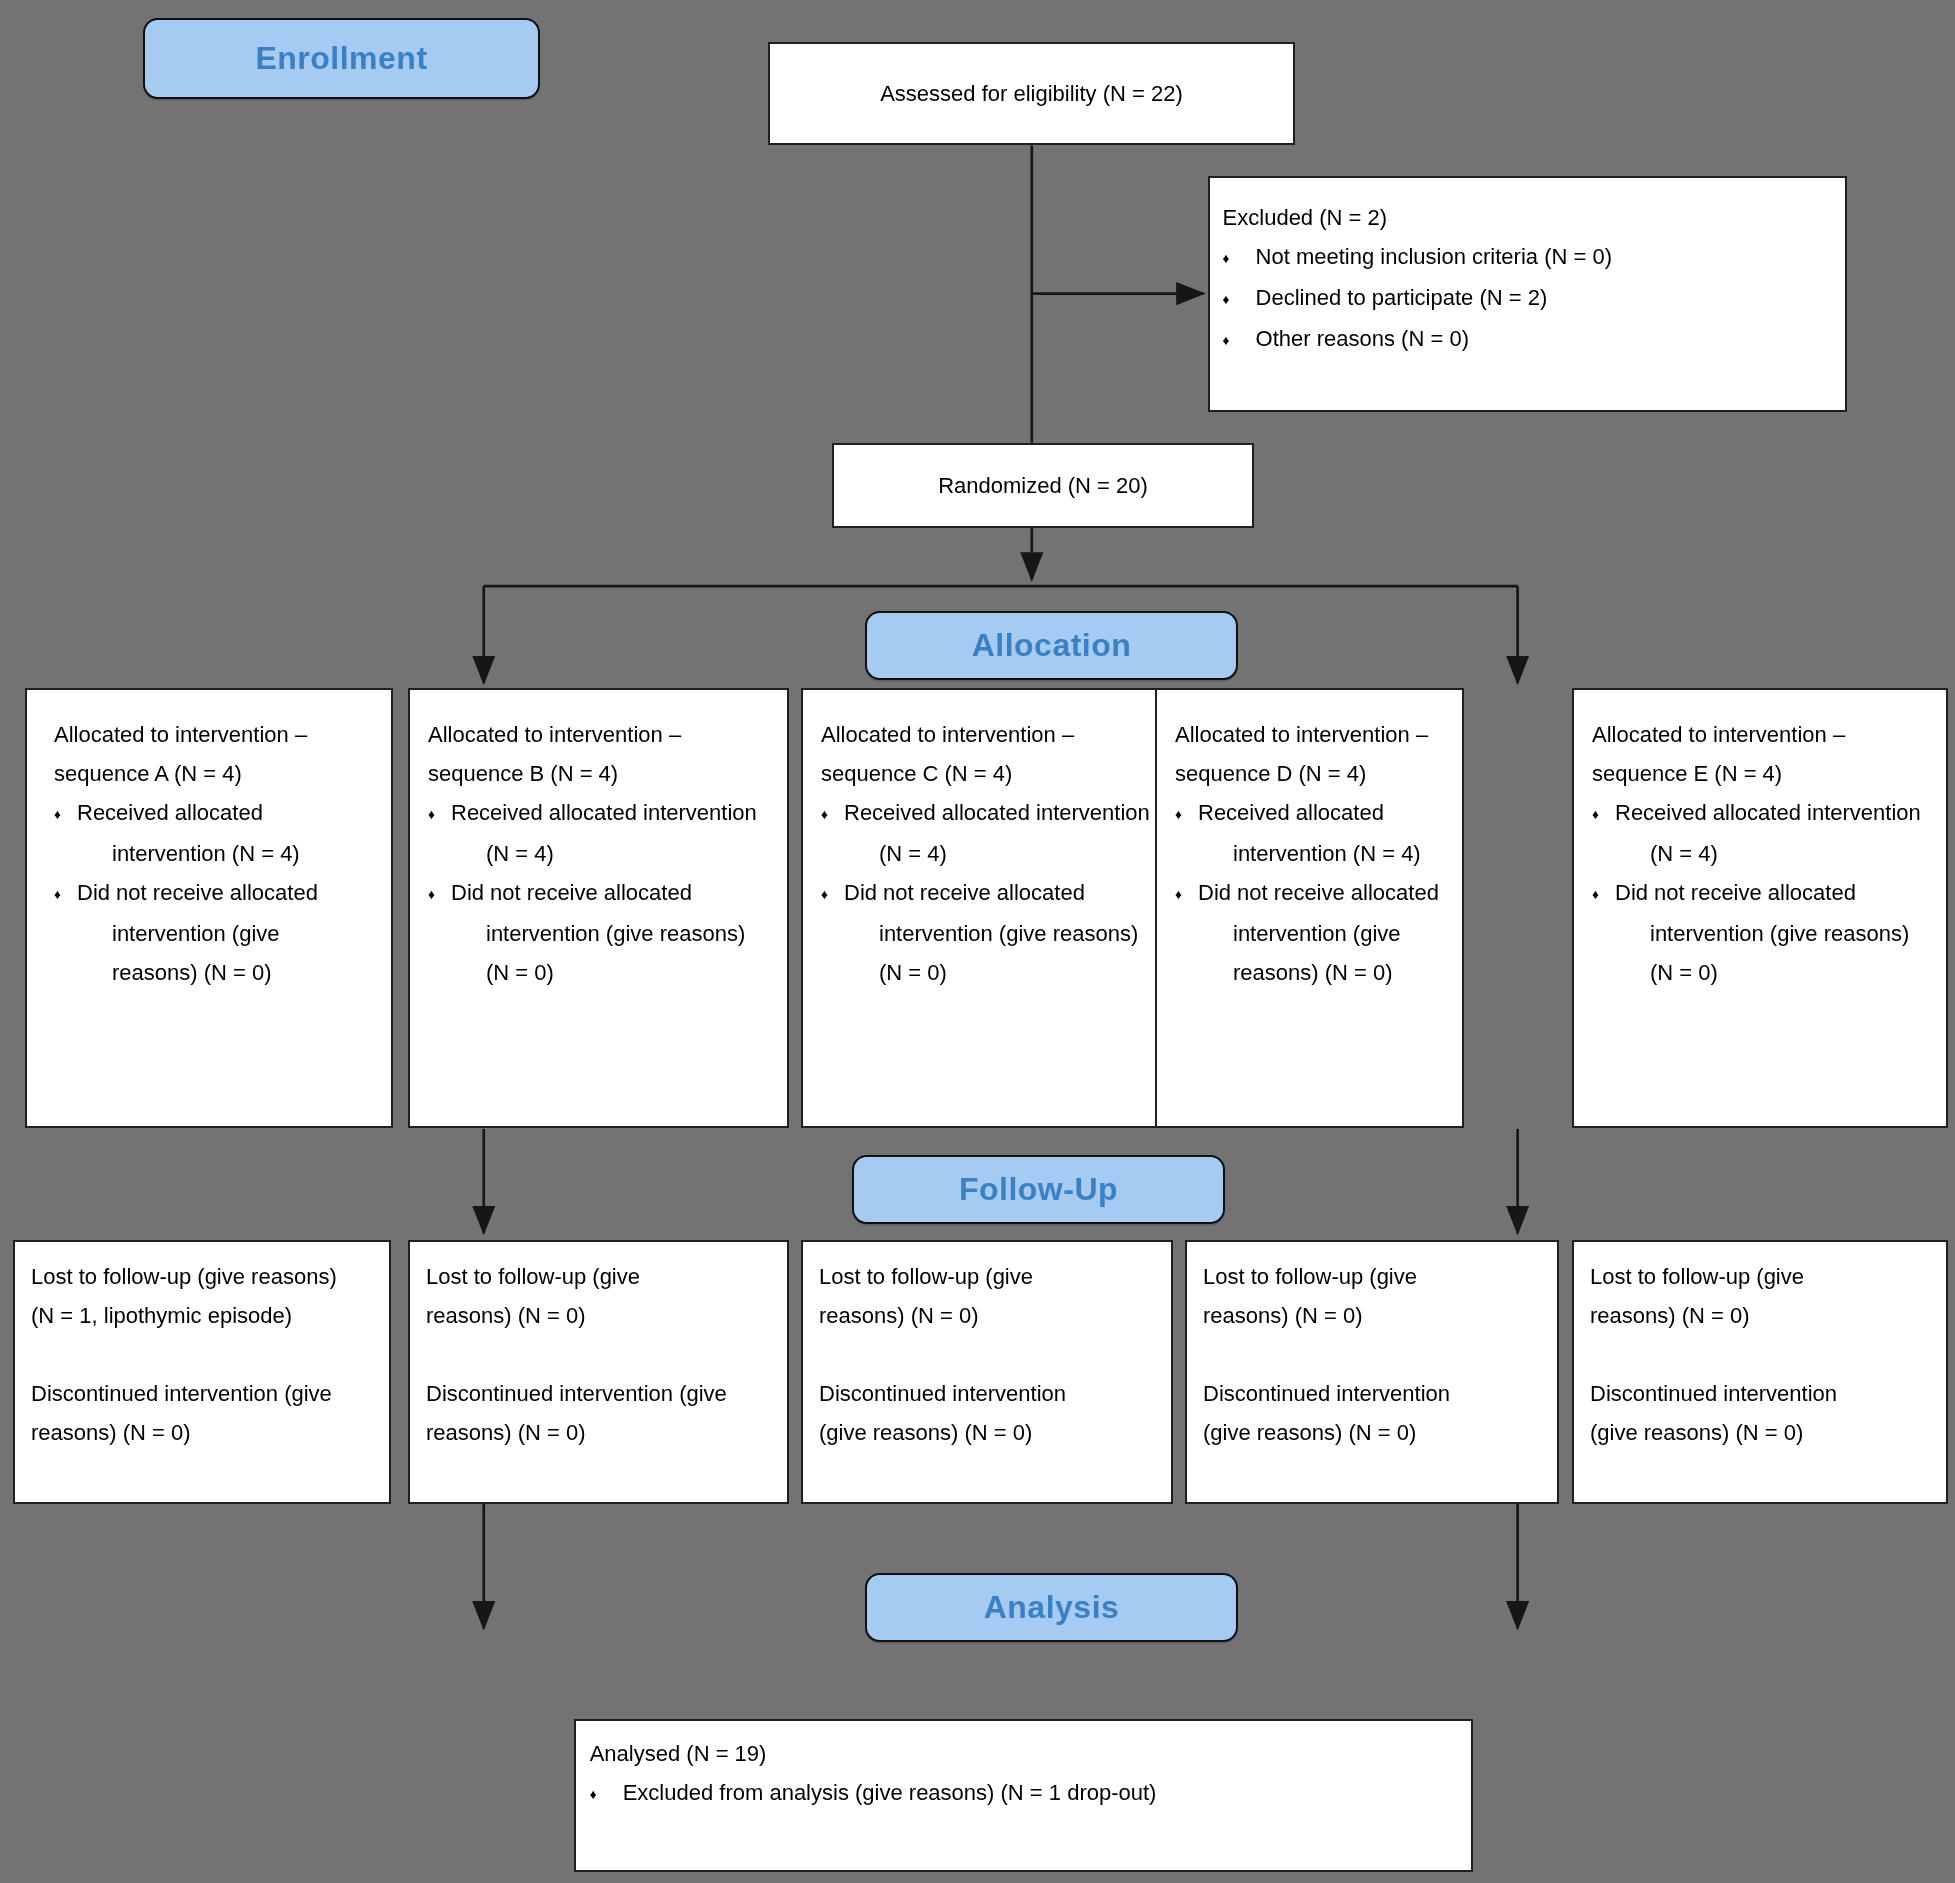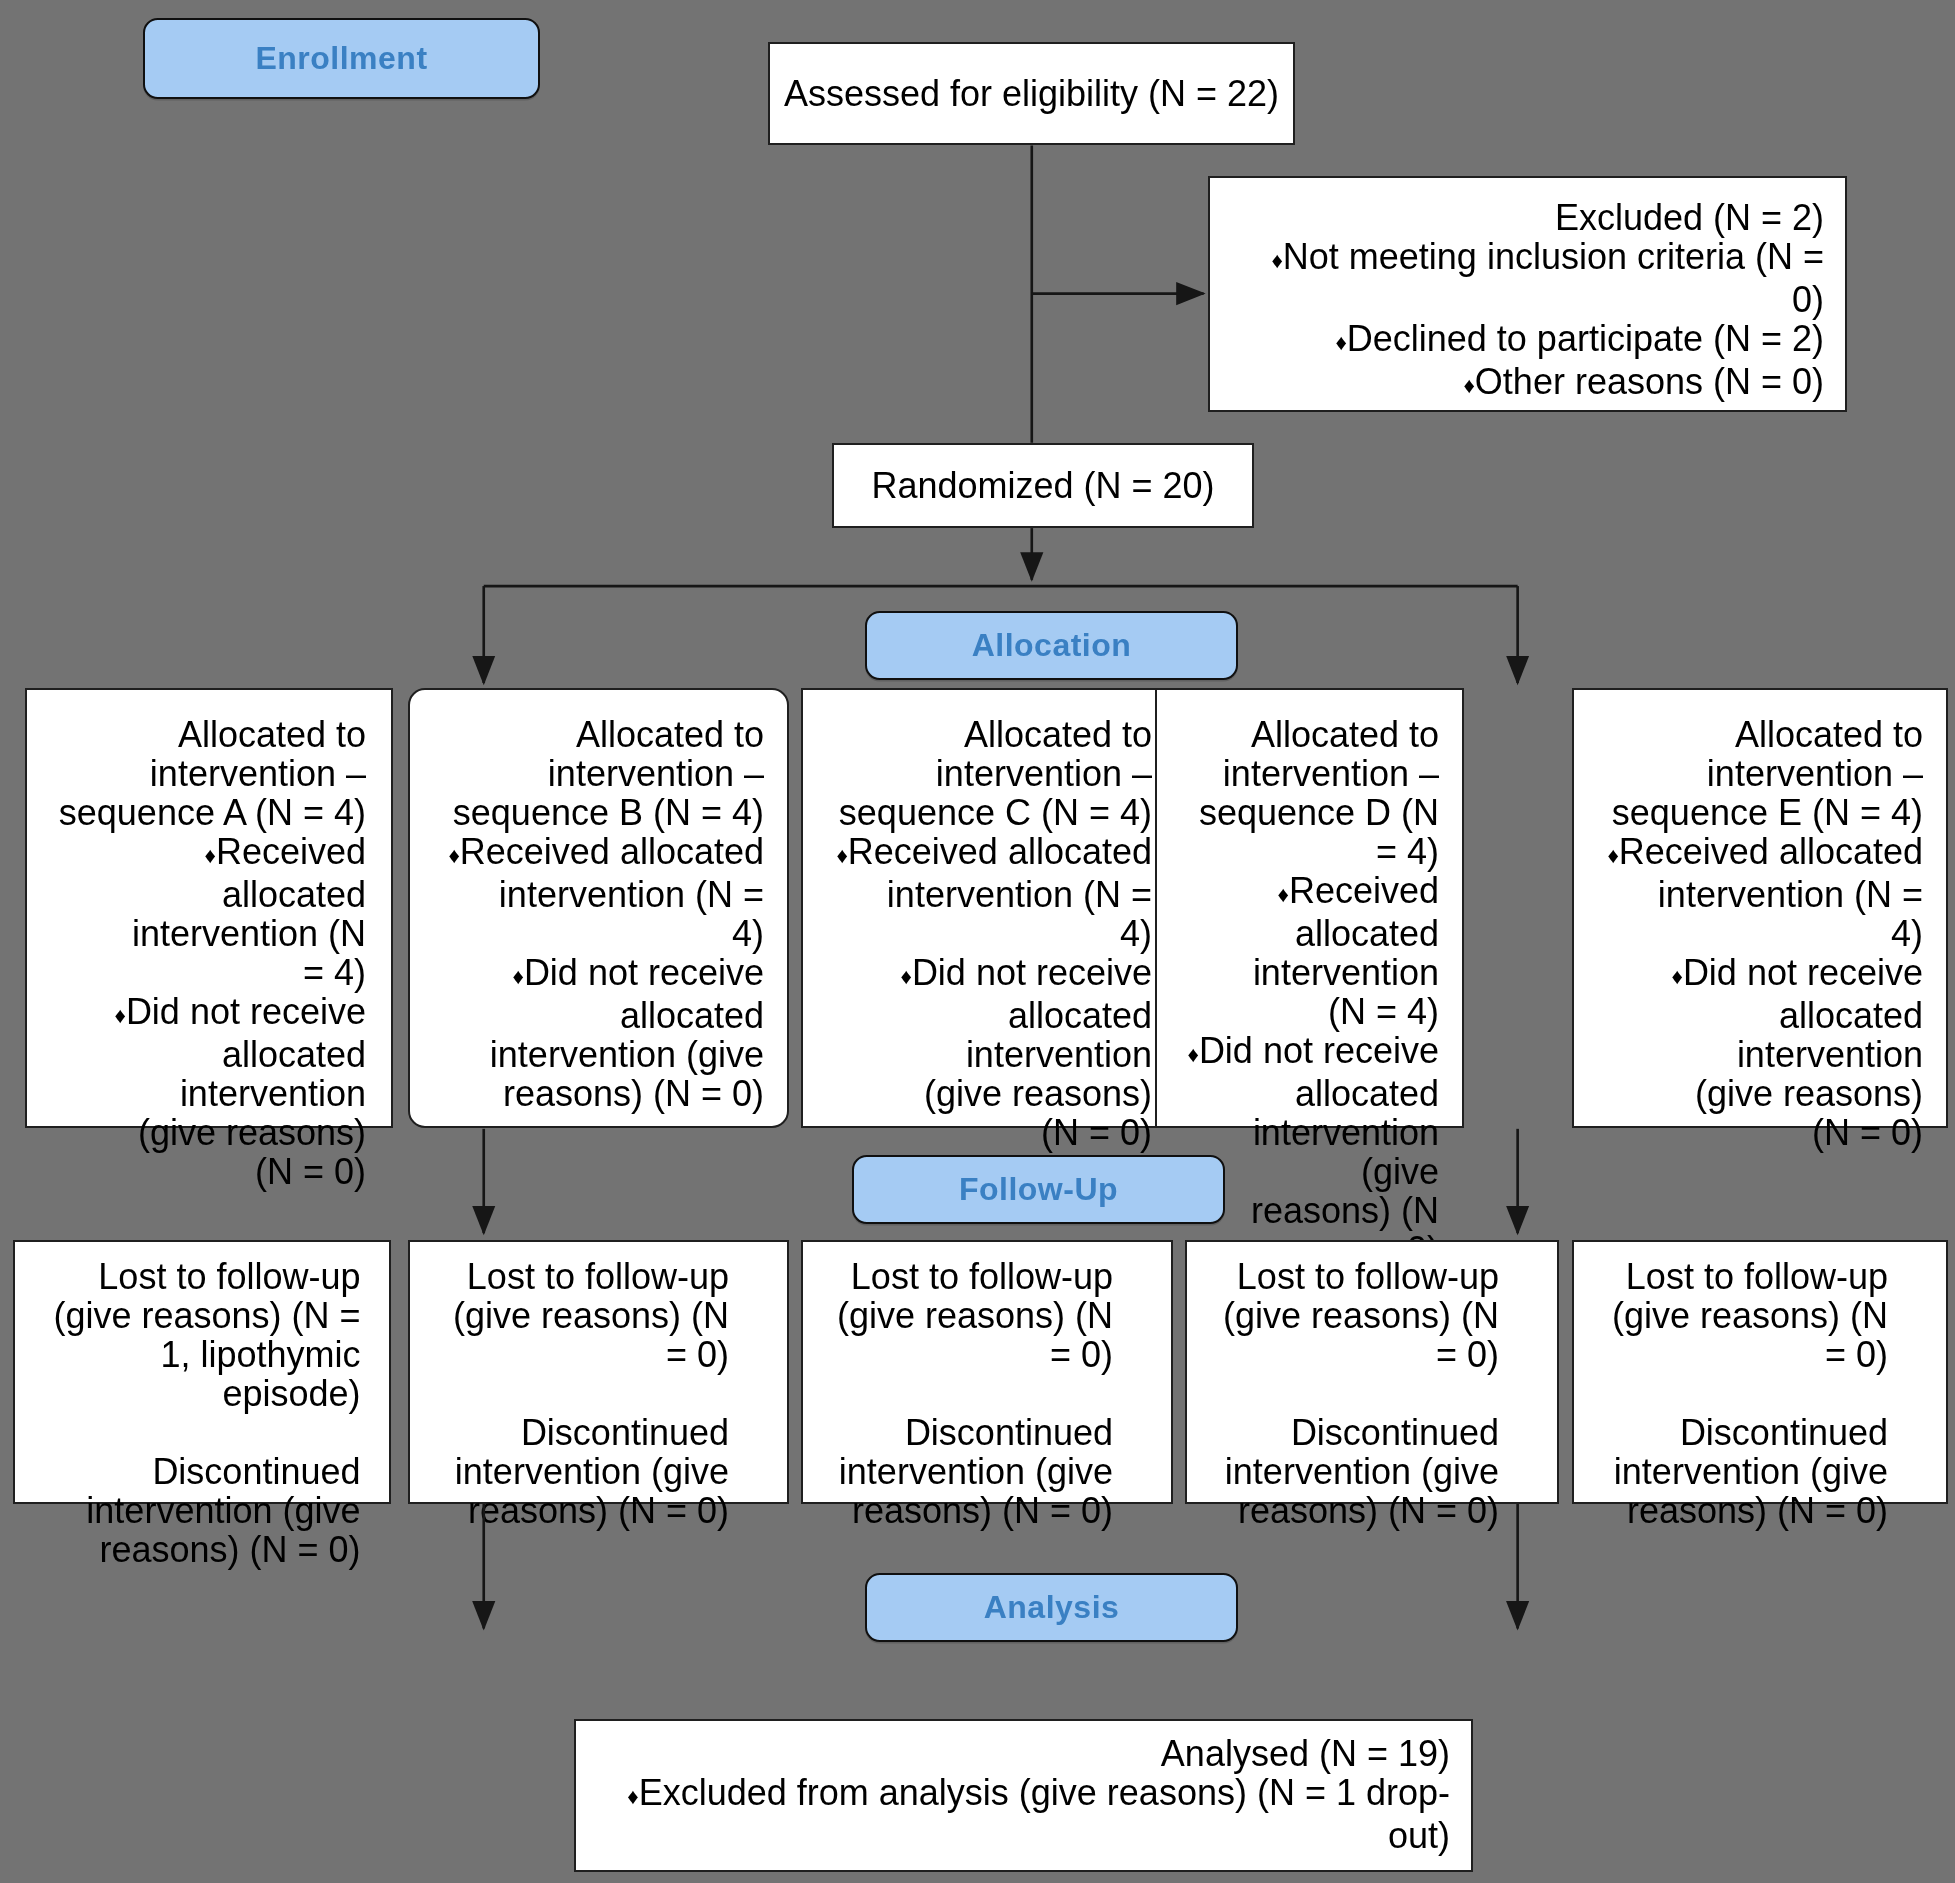--- a/index.html
+++ b/index.html
@@ -33,23 +33,22 @@
     font-size: 32px;
     font-weight: 700;
     letter-spacing: 0.5px;
   }
 
   
   .fbox {
     background: #ffffff;
     border: 2.1px solid #1f1f1f;
     color: #000000;
-    font-size: 36px;
+    font-size: 22px;
     line-height: 39px;
-    text-align: right;
   }
   .center-text {
     display: flex;
     align-items: center;
     justify-content: center;
   }
 
   .pad-alloc   { padding: 25px 23px 0 18px; }
   .pad-alloc-a { padding: 25px 25px 0 27px; }
   .pad-fu      { padding: 14.8px 58px 0 16px; }
@@ -128,21 +127,21 @@
   <div class="abs fbox pad-alloc-a" style="left:25px; top:688px; width:368px; height:440px;">
     <p class="ptitle">Allocated to intervention – sequence A (N = 4)</p>
     <div class="bi">
       <span class="b">♦</span><span>Received allocated intervention (N = 4)</span>
     </div>
     <div class="bi">
       <span class="b">♦</span><span>Did not receive allocated intervention (give reasons) (N = 0)</span>
     </div>
   </div>
 
-  <div class="abs fbox pad-alloc" style="left:408px; top:688px; width:381px; height:440px;border-radius:17px;">
+  <div class="abs fbox pad-alloc" style="left:408px; top:688px; width:381px; height:440px;">
     <p class="ptitle">Allocated to intervention – sequence B (N = 4)</p>
     <div class="bi">
       <span class="b">♦</span><span>Received allocated intervention (N = 4)</span>
     </div>
     <div class="bi">
       <span class="b">♦</span><span>Did not receive allocated intervention (give reasons) (N = 0)</span>
     </div>
   </div>
 
   <div class="abs fbox pad-alloc" style="left:801px; top:688px; width:376px; height:440px;">

